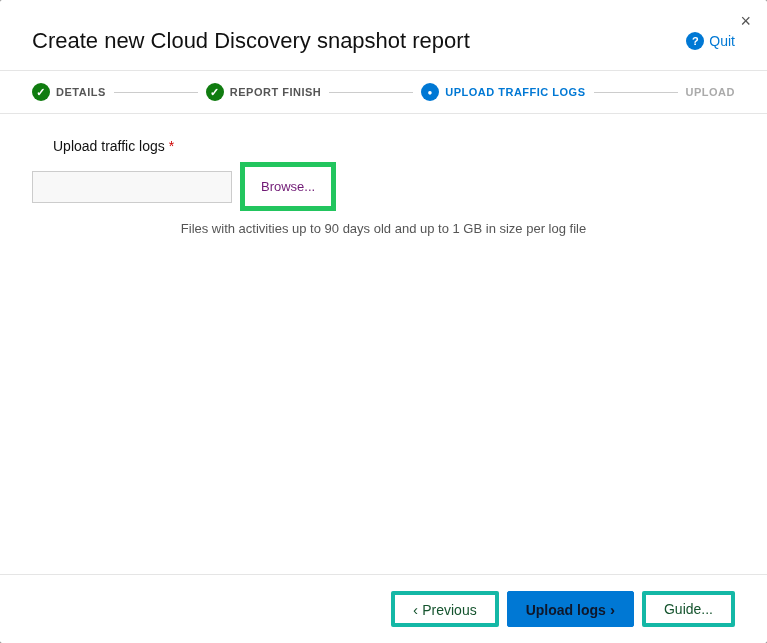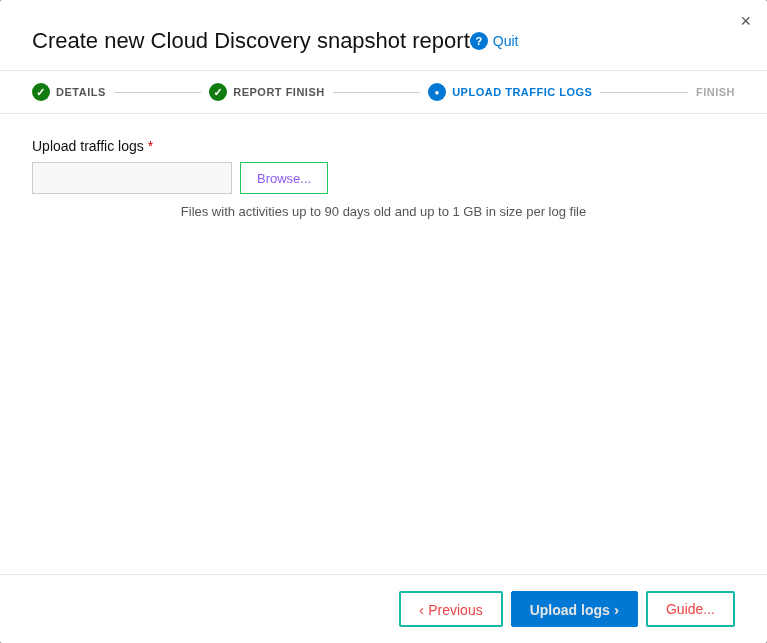--- a/index.html
+++ b/index.html
@@ -37,21 +37,21 @@
       cursor: pointer;
       background: none;
       border: none;
       line-height: 1;
     }
 
     .dialog-header {
       padding: 28px 32px 16px 32px;
       display: flex;
       align-items: flex-start;
-      justify-content: flex-start;
+      justify-content: space-between;
     }
 
     .dialog-title {
       font-size: 22px;
       font-weight: 300;
       color: #111;
     }
 
     .guide-link {
       display: flex;
@@ -139,20 +139,21 @@
     
     .dialog-content {
       padding: 0 32px;
       flex: 1;
     }
 
     .field-label {
       font-size: 14px;
       color: #111;
       margin-bottom: 8px;
+      margin-left: 21px;
     }
 
     .field-label span.required {
       color: #c00;
     }
 
     .file-input-row {
       display: flex;
       align-items: center;
       gap: 8px;
@@ -163,27 +164,27 @@
       width: 200px;
       height: 32px;
       border: 1px solid #ccc;
       background: #f8f8f8;
       padding: 4px 8px;
       font-size: 13px;
       color: #111;
     }
 
     .browse-button {
-      height: 32px;
+      height: 49px;
       padding: 0 16px;
-      border: 1px solid #22c55e;
+      border: 5px solid #22c55e;
       background: #fff;
       font-size: 13px;
       cursor: pointer;
-      color: #8b5cf6;
+      color: #701a75;
     }
 
     .file-hint {
       font-size: 13px;
       color: #555;
       text-align: center;
     }
 
     
     .dialog-footer {
@@ -198,28 +199,28 @@
     .btn {
       height: 36px;
       padding: 0 18px;
       font-size: 14px;
       cursor: pointer;
       border-radius: 2px;
     }
 
     .btn-outline {
       background: #fff;
-      border: 2px solid #14b8a6;
-      color: #ef4444;
+      border: 4px solid #14b8a6;
+      color: #14532d;
     }
 
     .btn-primary {
       background: #0078d4;
       border: 1px solid #0078d4;
-      color: #e5e5e5;
+      color: #0f172a;
       font-weight: 600;
     }
 
     .btn-chevron::before {
       content: '‹ ';
       font-size: 15px;
     }
 
     .btn-chevron-right::after {
       content: ' ›';
@@ -255,21 +256,21 @@
     </div>
     <div class="step-separator"></div>
 
     <div class="step active">
       <span class="step-icon active-dot">●</span>
       <span>UPLOAD TRAFFIC LOGS</span>
     </div>
     <div class="step-separator"></div>
 
     <div class="step">
-      <span>FINISH</span>
+      <span>UPLOAD</span>
     </div>
   </div>
 
   <div class="dialog-content">
     <div class="field-label">
       <span>Upload traffic logs</span><span class="required"> *</span>
     </div>
     <div class="file-input-row">
       <input type="text" class="file-text-input" readonly="" placeholder="" style="">
       <button class="browse-button">Browse...</button>

